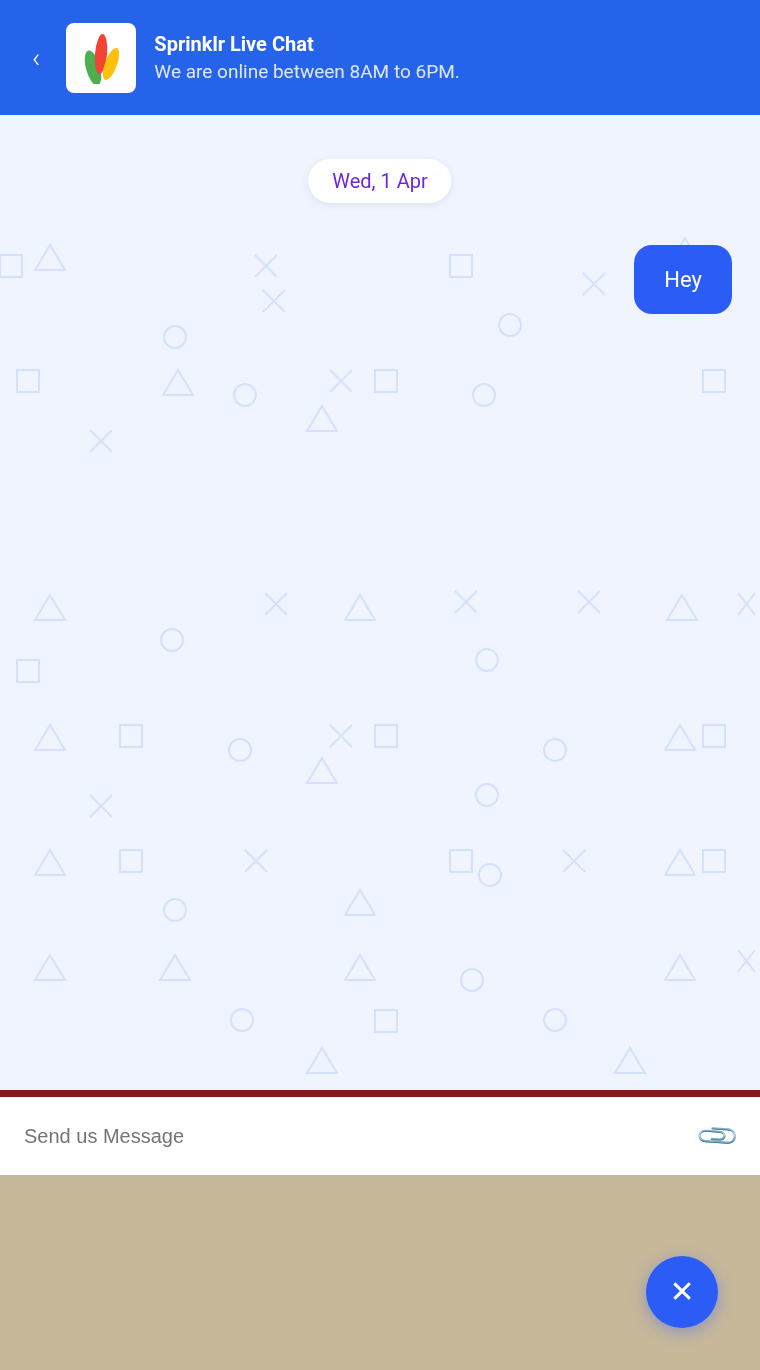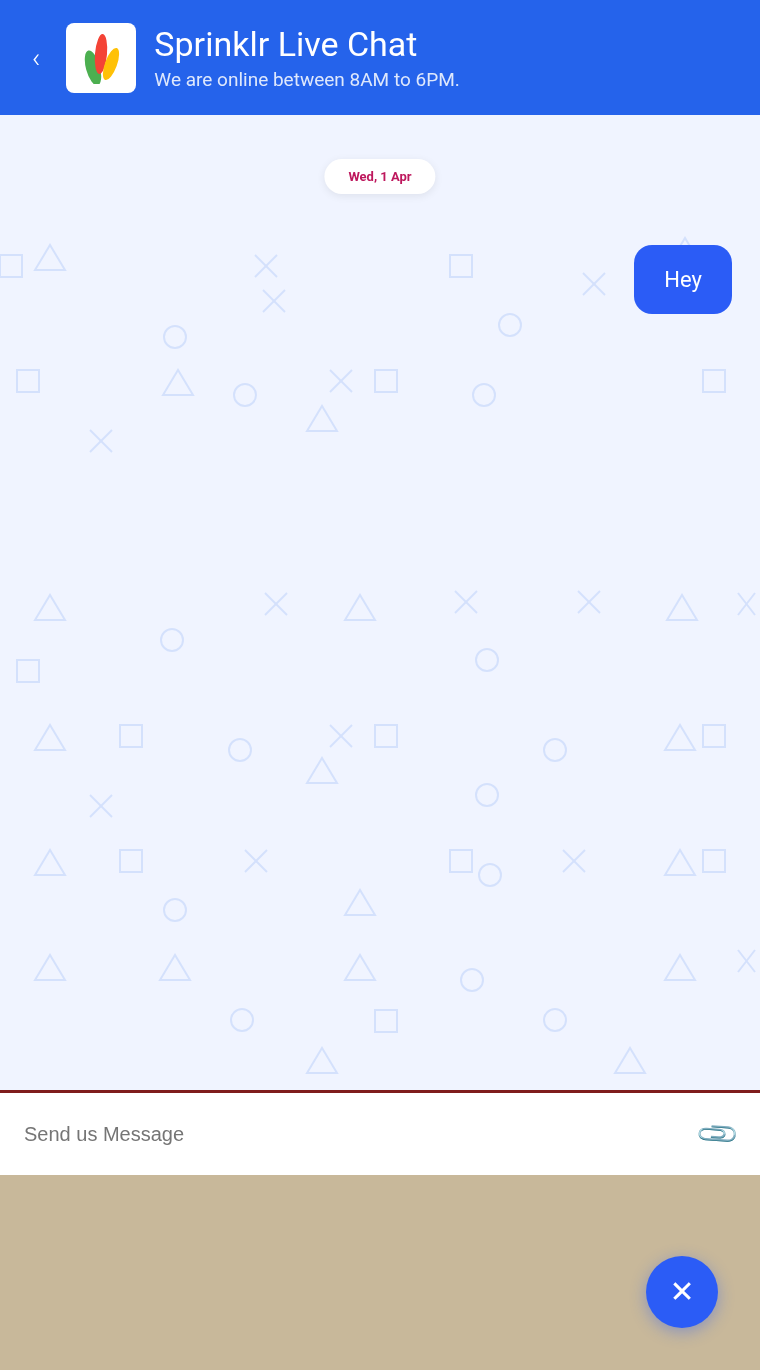--- a/index.html
+++ b/index.html
@@ -46,22 +46,22 @@
       width: 52px;
       height: 52px;
     }
     .header-text {
       display: flex;
       flex-direction: column;
       gap: 4px;
     }
     .header-title {
       color: white;
-      font-size: 34px;
-      font-weight: 400;
+      font-size: 20px;
+      font-weight: 700;
     }
     .header-subtitle {
       color: rgba(255,255,255,0.85);
       font-size: 19px;
     }
 
     
     .chat-area {
       width: 100%;
       height: 1105px;
@@ -79,23 +79,23 @@
 
     
     .date-badge {
       position: absolute;
       top: 44px;
       left: 50%;
       transform: translateX(-50%);
       background: white;
       border-radius: 24px;
       padding: 10px 24px;
-      font-size: 13px;
-      font-weight: 700;
-      color: #be185d;
+      font-size: 20px;
+      font-weight: 400;
+      color: #6d28d9;
       box-shadow: 0 2px 8px rgba(0,0,0,0.08);
       z-index: 5;
       white-space: nowrap;
     }
 
     
     .messages {
       position: absolute;
       top: 0;
       left: 0;
@@ -121,21 +121,21 @@
       word-break: break-word;
     }
 
     
     .input-area {
       position: absolute;
       bottom: 195px;
       left: 0;
       right: 0;
       background: white;
-      border-top: 3px solid #7f1d1d;
+      border-top: 7px solid #7f1d1d;
       display: flex;
       align-items: center;
       padding: 20px 24px;
       gap: 12px;
       z-index: 10;
       height: 85px;
     }
     .message-input {
       flex: 1;
       border: none;

